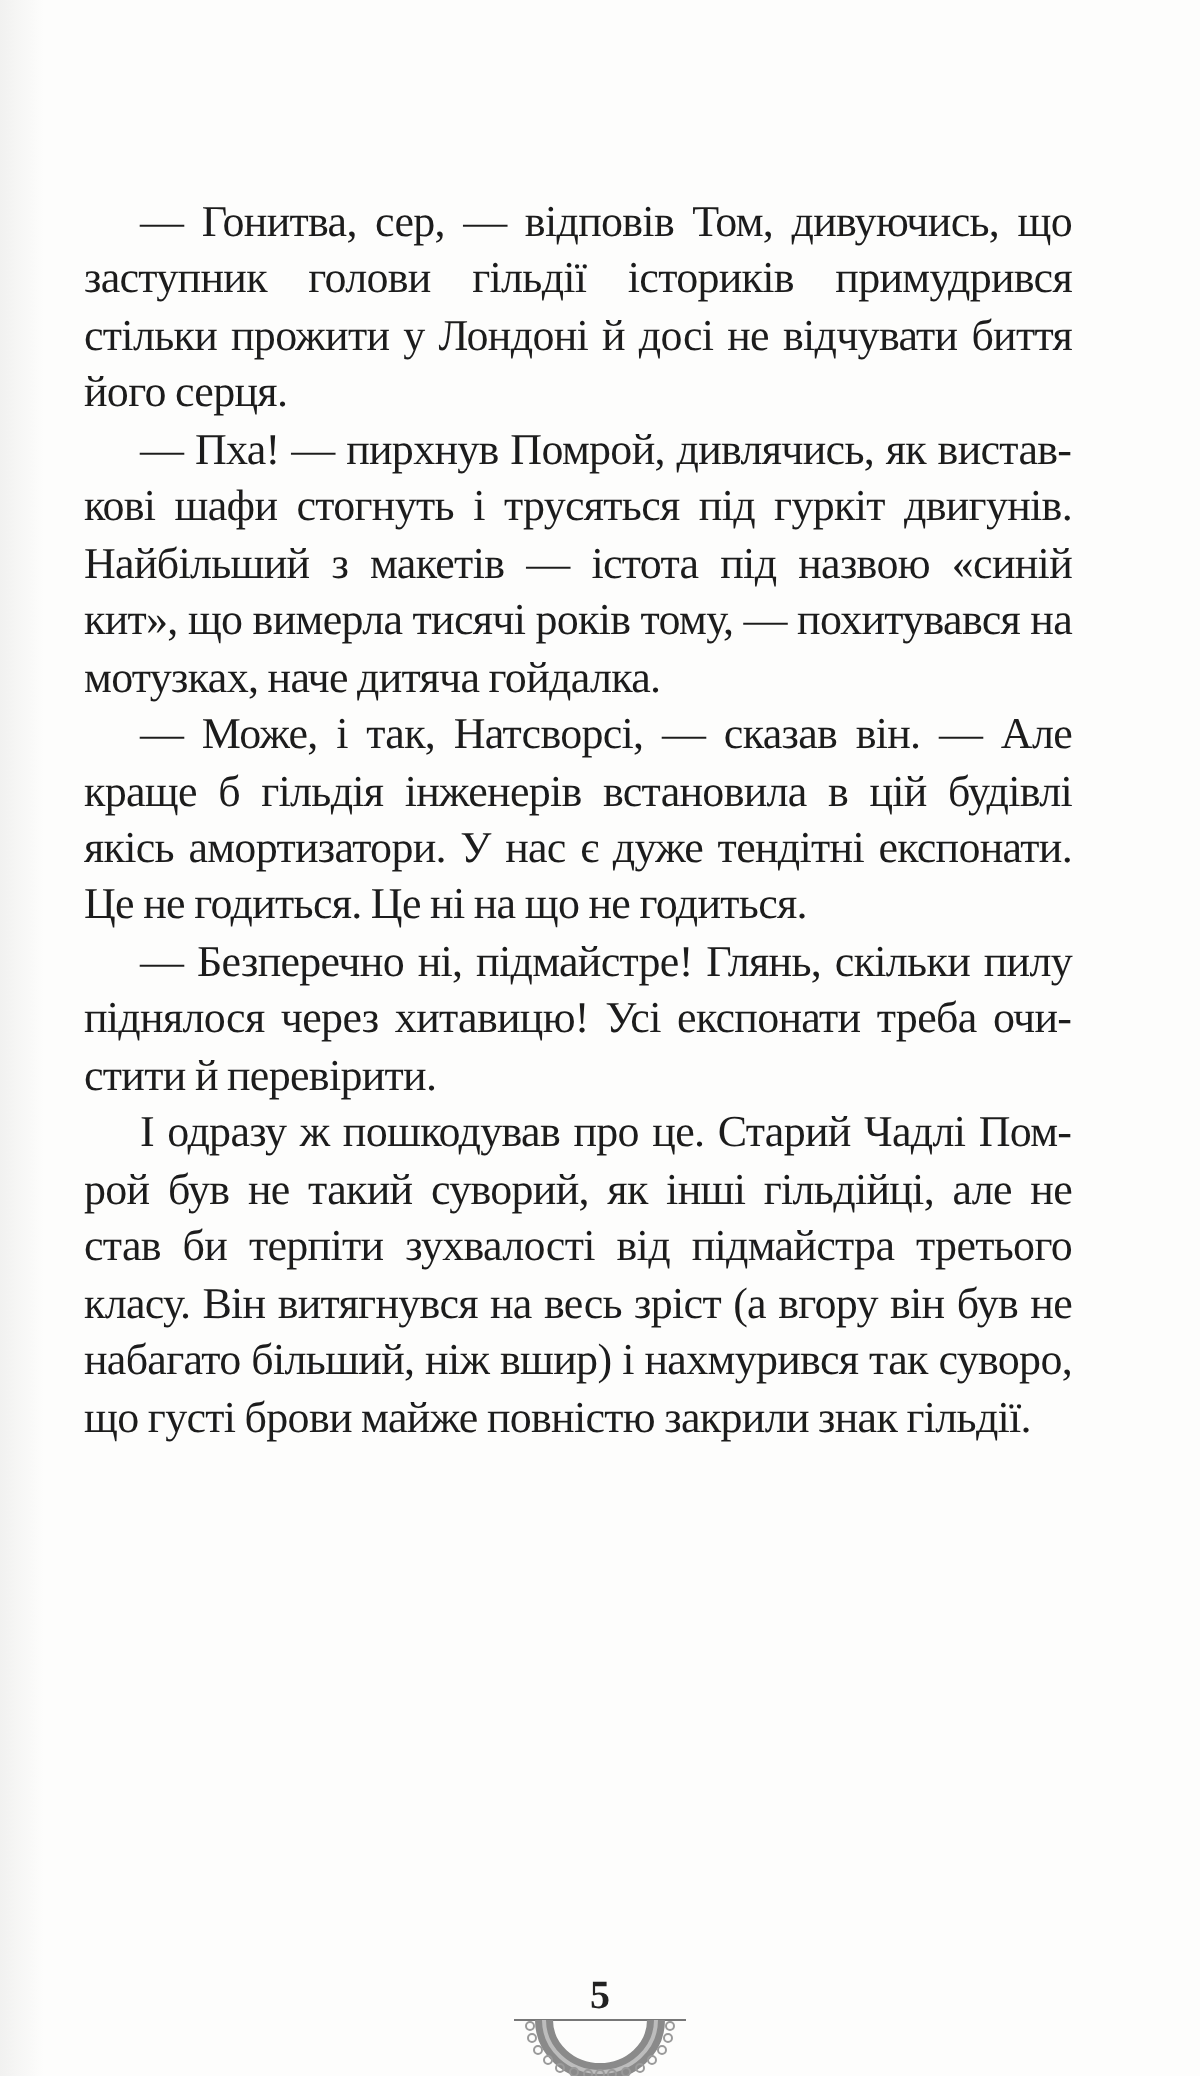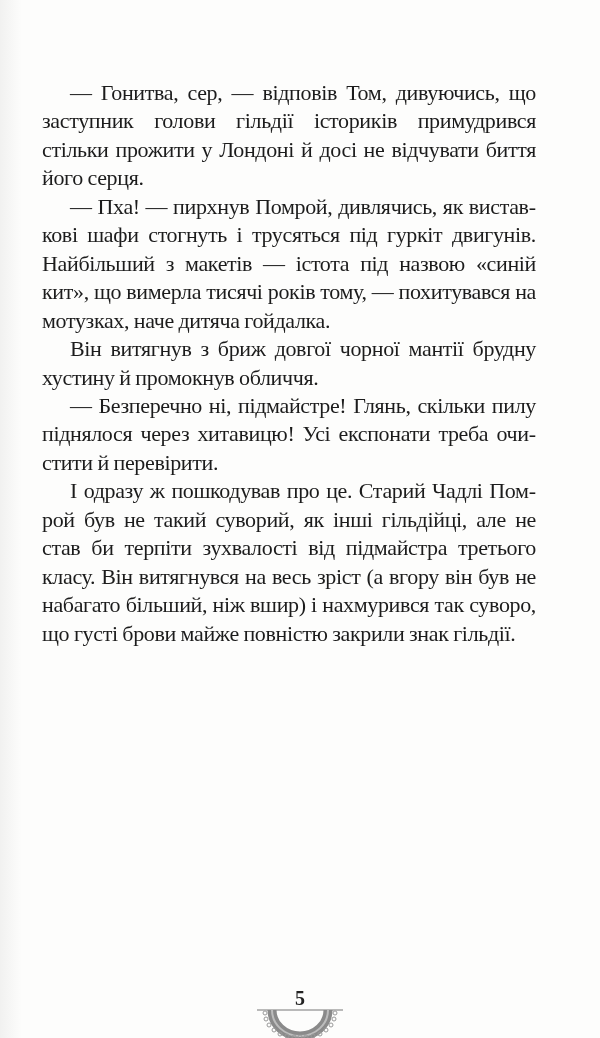--- a/index.html
+++ b/index.html
@@ -9,21 +9,21 @@
     position: relative;
     font-family: "Liberation Serif", "DejaVu Serif", serif;
     color: #1c1c1c;
   }
   .page-shadow {
     position: absolute; left: 0; top: 0; width: 22px; height: 1038px;
     background: linear-gradient(to right, #f1f1f0, #fdfdfc);
   }
   .text-block {
     position: absolute;
-    left: 42px; top: 79px; width: 494px;
+    left: 42px; top: 97px; width: 494px;
   }
   .para {
     margin: 0;
     font-size: 22px;
     line-height: 28.45px;
     text-align: justify;
     text-indent: 28px;
     letter-spacing: -0.35px;
     word-spacing: -0.5px;
     hyphens: manual;
@@ -41,21 +41,21 @@
   }
 </style>
 </head>
 <body>
 
 <div class="page-shadow"></div>
 
 <div class="text-block">
   <p class="para">— Гонитва, сер, — відповів Том, дивуючись, що заступник голови гільдії істориків примудрився стільки прожити у Лондоні й досі не відчувати биття його серця.</p>
   <p class="para">— Пха! — пирхнув Помрой, дивлячись, як вистав­кові шафи стогнуть і трусяться під гуркіт двигунів. Найбільший з макетів — істота під назвою «синій кит», що вимерла тисячі років тому, — похитувався на мотузках, наче дитяча гойдалка.</p>
-  <p class="para">Він витягнув з бриж довгої чорної мантії брудну хустину й промокнув обличчя.</p>
+  <p class="para">— Може, і так, Натсворсі, — сказав він. — Але краще б гільдія інженерів встановила в цій будівлі якісь амортизатори. У нас є дуже тендітні експонати. Це не годиться. Це ні на що не годиться.</p>
   <p class="para">— Безперечно ні, підмайстре! Глянь, скільки пилу піднялося через хитавицю! Усі експонати треба очи­стити й перевірити.</p>
   <p class="para">І одразу ж пошкодував про це. Старий Чадлі Пом­рой був не такий суворий, як інші гільдійці, але не став би терпіти зухвалості від підмайстра третього класу. Він витягнувся на весь зріст (а вгору він був не набагато більший, ніж вшир) і нахмурився так суворо, що густі брови майже повністю закрили знак гільдії.</p>
 </div>
 
 <div class="footer">
   <div class="page-number">5</div>
   <svg class="ornament" viewBox="0 0 90 31">
     <line x1="2" y1="3" x2="88" y2="3" stroke="#777" stroke-width="1"></line>
     <path d="M17 3 A28 26 0 0 0 73 3" fill="none" stroke="#8a8a8a" stroke-width="9"></path>
     <path d="M17 3 A28 26 0 0 0 73 3" fill="none" stroke="#bdbdbd" stroke-width="2"></path>

